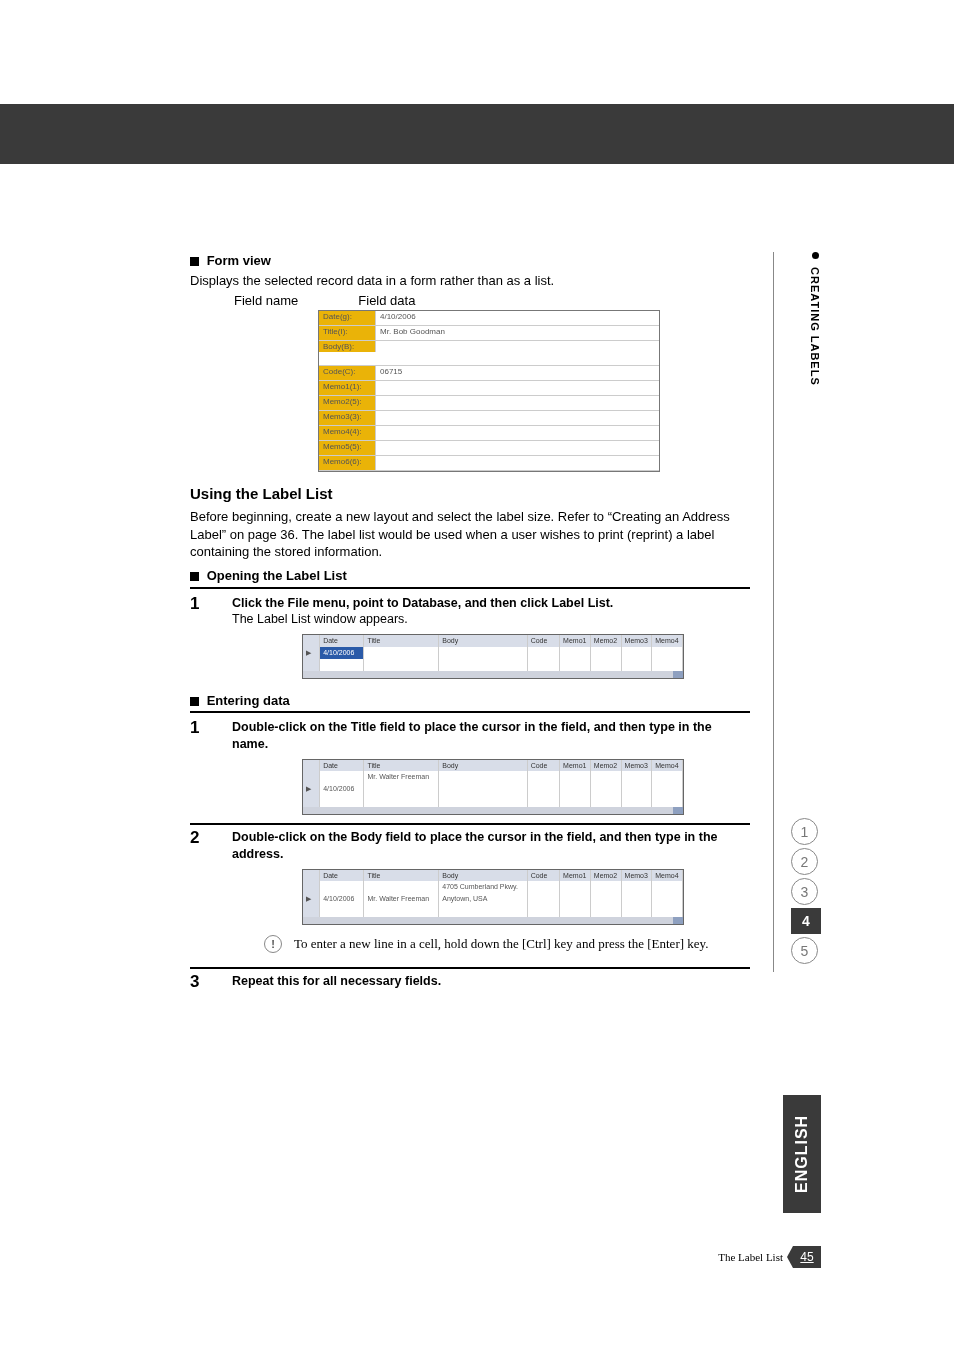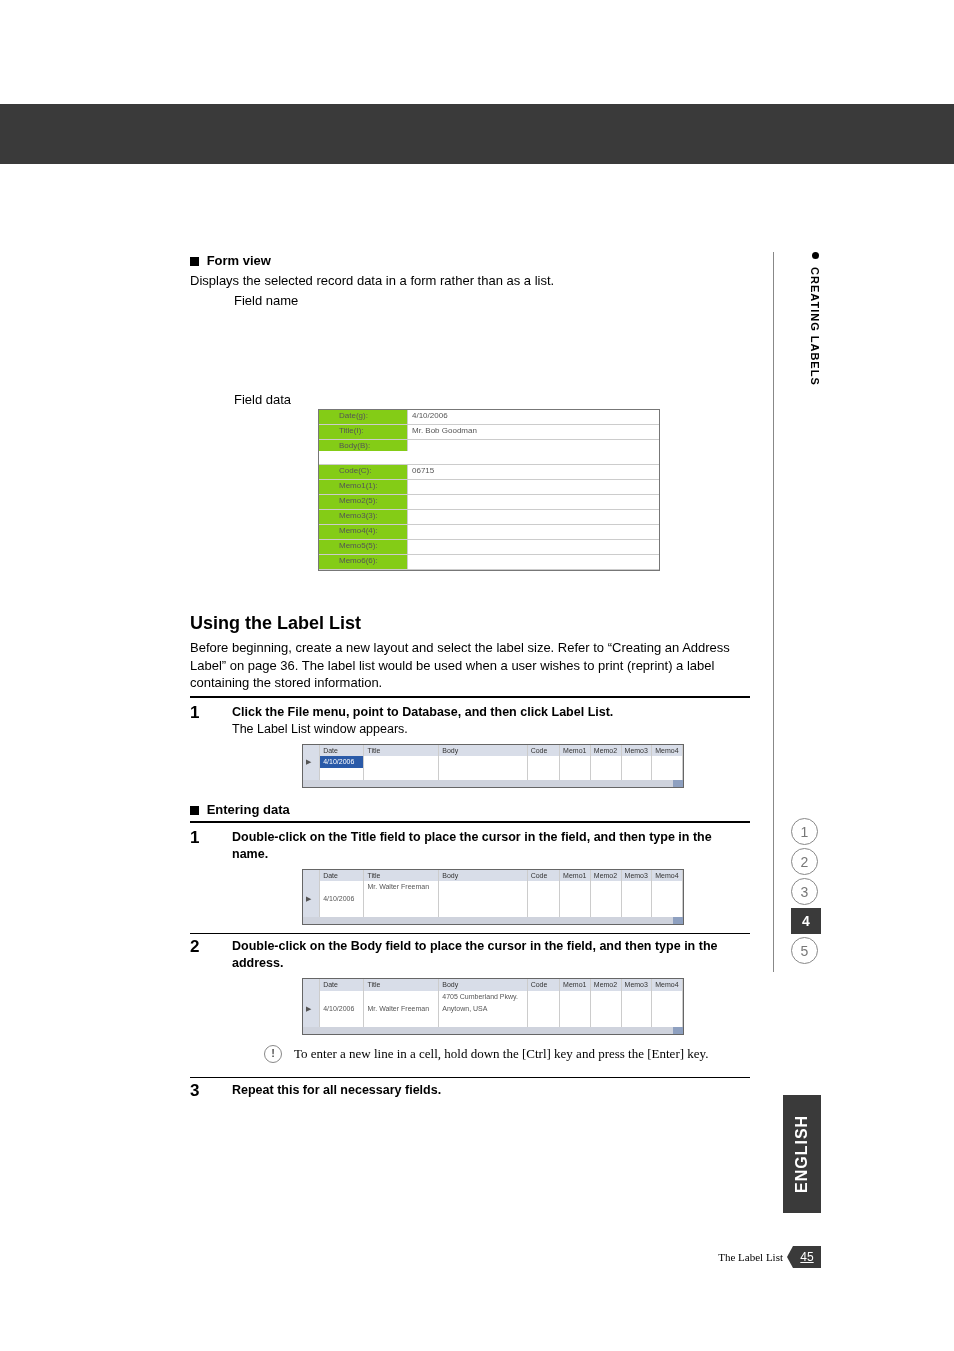--- a/index.html
+++ b/index.html
@@ -40,53 +40,52 @@
     display: inline-block;
     width: 9px;
     height: 9px;
     background: #000;
     margin-right: 4px;
     vertical-align: middle;
   }
   p { margin: 0 0 4px 0; line-height: 1.35; }
   .callout-row {
     display: flex;
-    gap: 84px;
+    gap: 60px;
     margin: 4px 0 2px 44px;
     font-size: 13px;
-    flex-direction: column;
   }
   .formview-box {
     width: 340px;
     margin-left: 128px;
     border: 1px solid #777;
   }
   .fv-row {
     display: flex;
     border-bottom: 1px solid #ccc;
     font-size: 8px;
     color: #555;
     min-height: 14px;
   }
   .fv-row.double { min-height: 24px; align-items: flex-start; }
   .fv-label {
     width: 48px;
-    padding: 1px 20px;
-    background: #84cc16;
+    padding: 1px 4px;
+    background: #eab308;
     border-right: 1px solid #ccc;
   }
   .fv-val {
     flex: 1;
     padding: 1px 4px;
     background: #fff;
   }
   .subhead {
     font-weight: bold;
-    font-size: 18px;
-    margin-top: 40px;
+    font-size: 15px;
+    margin-top: 12px;
   }
   .hr-heavy {
     height: 2px;
     background: #000;
     margin: 2px 0 6px 0;
   }
   .hr-step {
     height: 1.5px;
     background: #000;
     margin: 2px 0 4px 0;
@@ -342,20 +341,24 @@
         </div>
       <div class="fv-row">
           <div class="fv-label">Memo6(6):</div>
           <div class="fv-val"></div>
         </div>
     </div>
 
     <p class="subhead">Using the Label List</p>
     <p>Before beginning, create a new layout and select the label size. Refer to “Creating an Address Label” on page 36. The label list would be used when a user wishes to print (reprint) a label containing the stored information.</p>
 
+    <p class="section-title" style="margin-top:6px;">
+      <span class="square"></span>
+      <span>Opening the Label List</span>
+    </p>
     <div class="hr-heavy"></div>
 
     <div class="step">
       <div class="step-num">1</div>
       <div class="step-body">
         <b>Click the File menu, point to Database, and then click Label List.</b><br>
         <span>The Label List window appears.</span>
         
         <div class="listgrid">
           <div class="lg-head">

